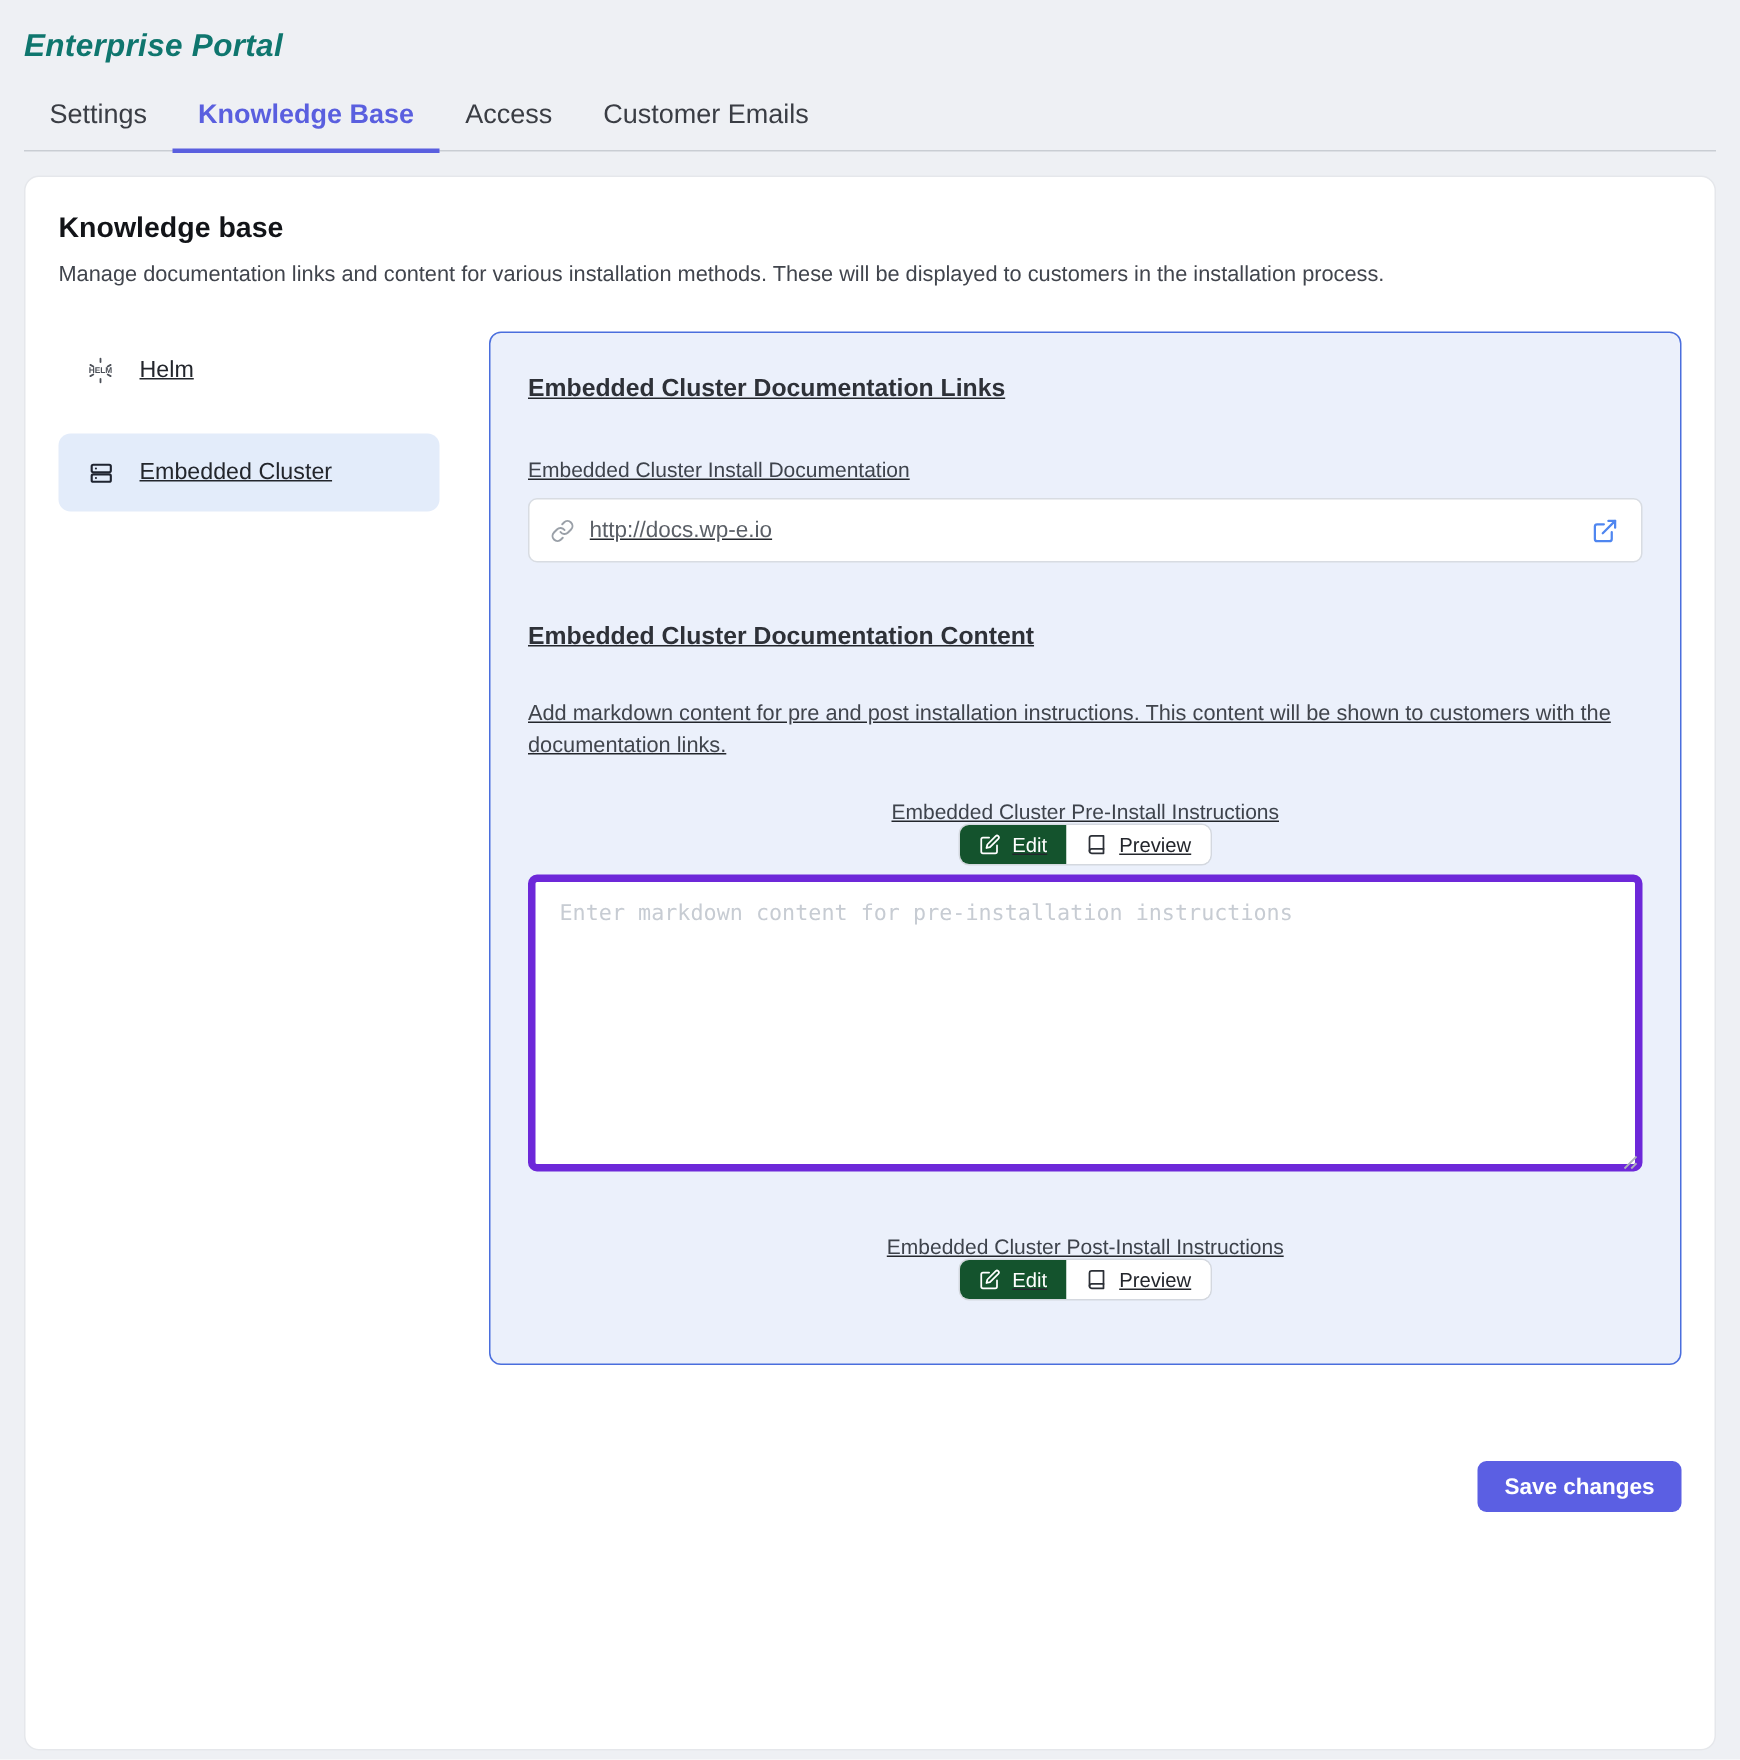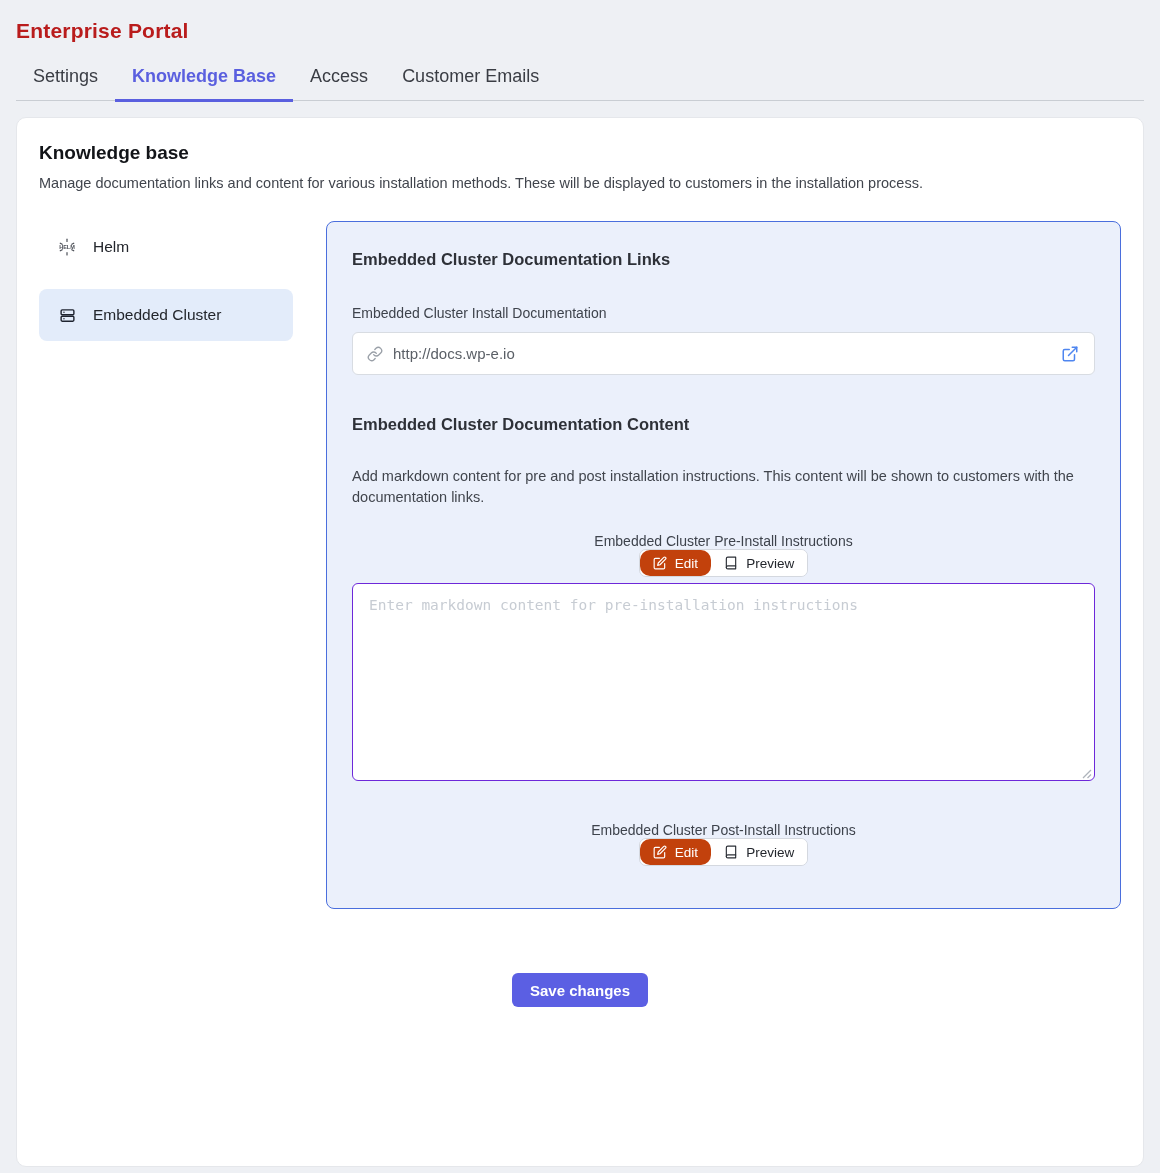--- a/index.html
+++ b/index.html
@@ -8,22 +8,23 @@
     background: #eef0f4;
     font-family: "Liberation Sans", sans-serif;
     color: #23262c;
     overflow: hidden;
   }
   
   .header { padding: 19px 16px 0 16px; }
   .page-title {
     font-size: 21px;
     font-weight: 700;
-    color: #b91c1c;
+    color: #0f766e;
     letter-spacing: .2px;
+    font-style: italic;
   }
   
   .tabs {
     display: flex;
     margin: 12px 16px 0 16px;
     border-bottom: 1px solid #c9cdd3;
   }
   .tab {
     padding: 11px 17px 13px 17px;
     font-size: 18px;
@@ -47,21 +48,21 @@
     margin: 16px;
     background: #ffffff;
     border: 1px solid #e5e7eb;
     border-radius: 10px;
     padding: 24px 22px 26px 22px;
     height: 1050px;
   }
   .card-title { font-size: 19px; font-weight: 700; color: #121418; }
   .card-desc { margin-top: 11px; font-size: 14.5px; color: #41454d; }
   
-  .content-row { display: flex; gap: 33px; margin-top: 30px; align-items: flex-start; }
+  .content-row { display: flex; gap: 33px; margin-top: 30px; align-items: flex-start; text-decoration: underline; }
   
   .side-nav { width: 254px; flex-shrink: 0; }
   .nav-item {
     display: flex;
     align-items: center;
     gap: 17px;
     height: 52px;
     padding: 0 19px;
     border-radius: 8px;
     font-size: 15.5px;
@@ -135,43 +136,43 @@
     gap: 8px;
     font-size: 13.5px;
     padding: 0 13px;
     border: none;
     cursor: pointer;
     font-family: inherit;
     background: #ffffff;
     color: #23262c;
   }
   .seg-btn.active {
-    background: #c2410c;
+    background: #14532d;
     color: #ffffff;
-    border-radius: 10px;
+    border-radius: 0;
   }
   
   .ta-wrap { position: relative; margin-top: 6px; }
   .md-textarea {
     width: 100%;
     height: 198px;
     resize: none;
     background: #ffffff;
-    border: 1px solid #6d28d9;
+    border: 5px solid #6d28d9;
     border-radius: 6px;
     padding: 13px 16px;
     font-family: "DejaVu Sans Mono", "Liberation Mono", monospace;
     font-size: 14.5px;
     color: #3e434c;
     outline: none;
   }
   .md-textarea::placeholder { color: #c7ccd3; }
   .resize-grip { position: absolute; right: 3px; bottom: 6px; cursor: nwse-resize; display: flex; }
   
-  .save-row { display: flex; justify-content: center; margin-top: 64px; }
+  .save-row { display: flex; justify-content: flex-end; margin-top: 64px; }
   .save-btn {
     background: #5b5fe3;
     color: #ffffff;
     border: none;
     border-radius: 6px;
     font-size: 15px;
     font-weight: 700;
     font-family: inherit;
     padding: 0 18px;
     height: 34px;

